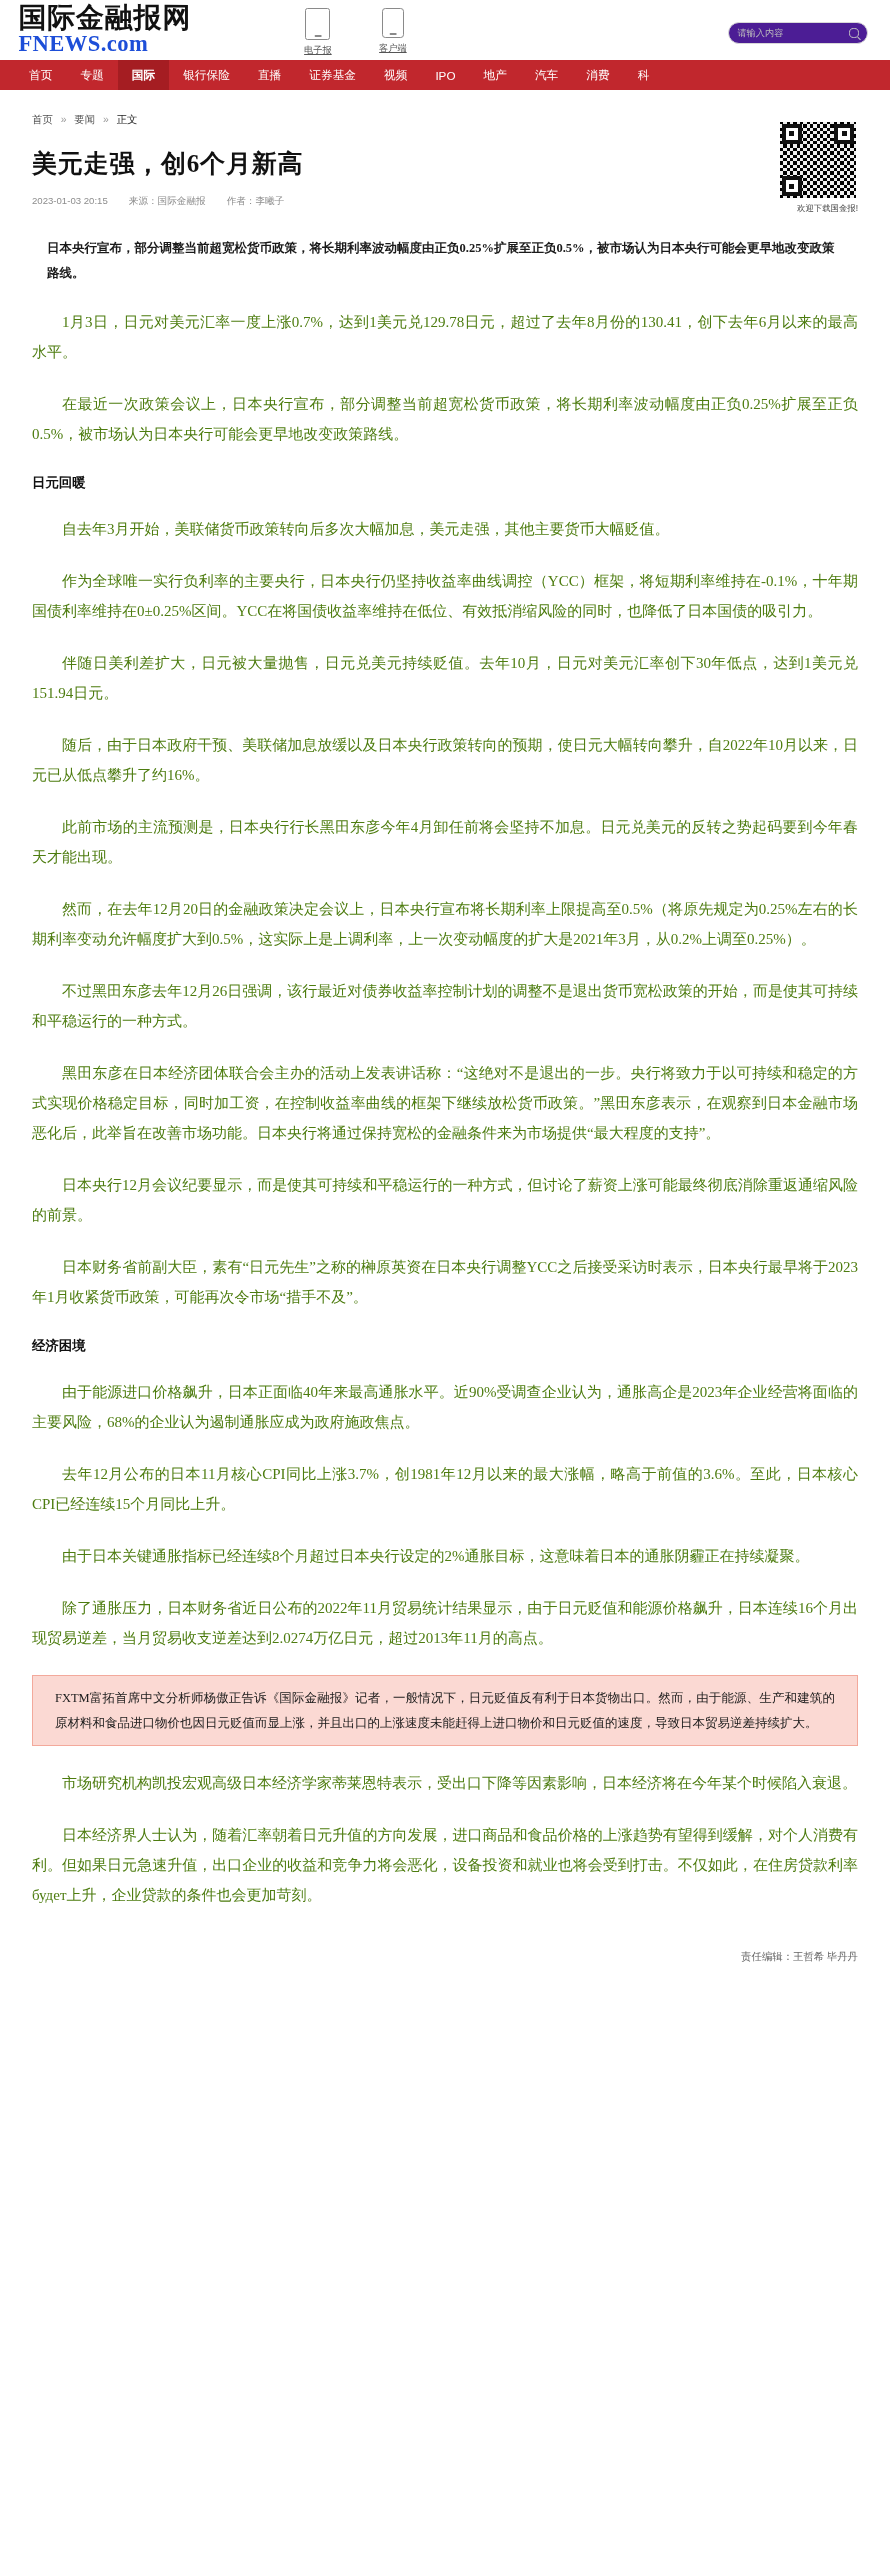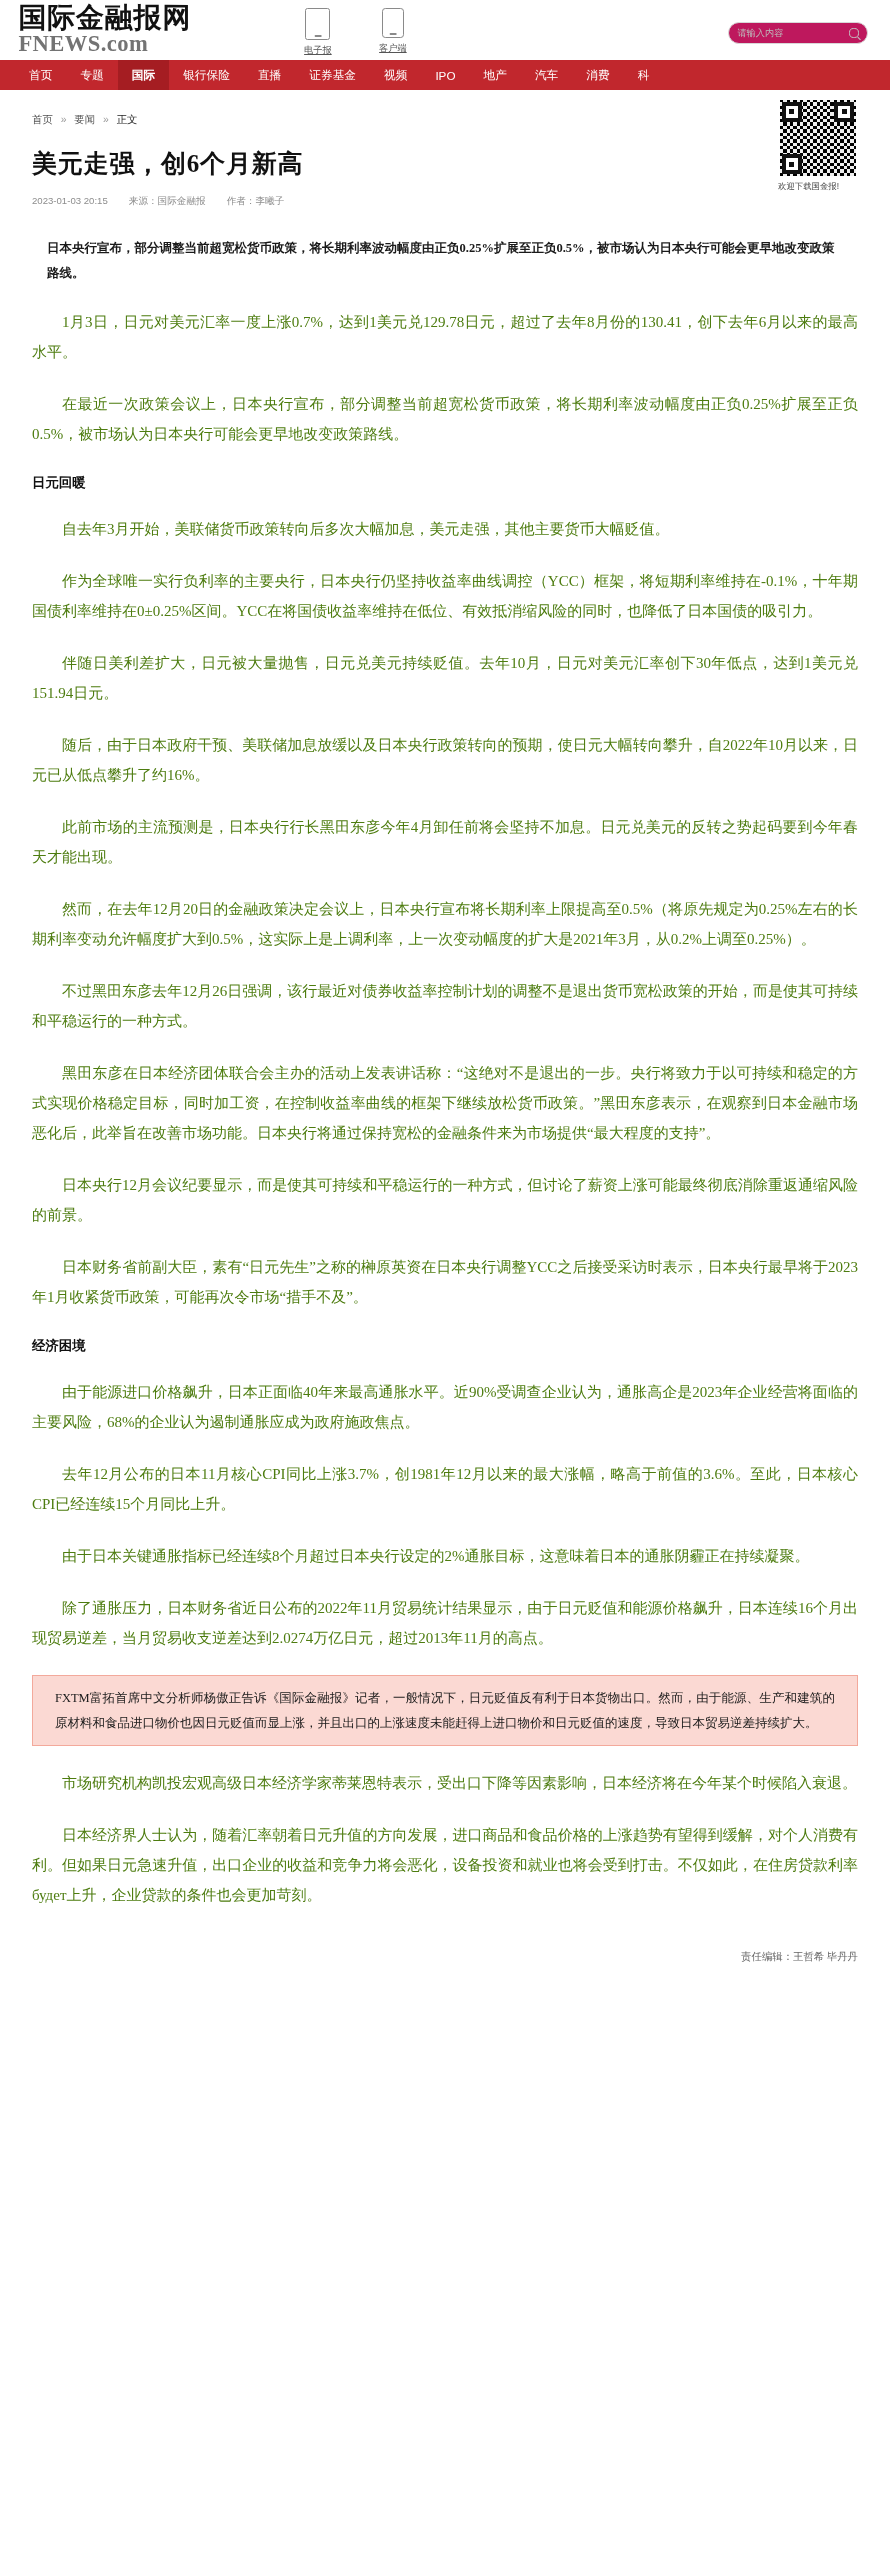--- a/index.html
+++ b/index.html
@@ -26,21 +26,21 @@
     font-size: 28px;
     font-weight: bold;
     letter-spacing: 0.8px;
     color: #111;
     line-height: 1.05;
   }
   .logo-en {
     font-family: "Liberation Serif", serif;
     font-size: 22.6px;
     font-weight: bold;
-    color: #737373;
+    color: #1d4ed8;
     line-height: 1.1;
     letter-spacing: 0.4px;
   }
   .mast-apps {
     display: flex;
     gap: 28px;
     margin-left: 25px;
     align-items: flex-start;
     padding-top: 5px;
   }
@@ -65,21 +65,21 @@
   }
   .app-label { font-size: 9.2px; color: #555; text-decoration: underline; }
   .mast-search {
     position: absolute;
     right: 22px;
     top: 22px;
     width: 140px;
     height: 22px;
     border: 0.8px solid #d8d8d8;
     border-radius: 11px;
-    background: #be185d;
+    background: #4c1d95;
     display: flex;
     align-items: center;
     padding: 0 8.4px;
     font-size: 9.2px;
     color: #bdbdbd;
   }
   .mast-search .s-ico {
     margin-left: auto;
     width: 9.2px; height: 9.2px;
     border: 1.2px solid #c5c5c5;
@@ -140,23 +140,23 @@
     font-size: 9.6px;
     color: #8d8d8d;
     margin: 15px 0 0 0;
   }
   .meta span { margin-right: 18.4px; }
 
   
   .qr-block {
     position: absolute;
     right: 32px;
-    top: 8px;
+    top: 30px;
     width: 80px;
-    text-align: left;
+    text-align: right;
   }
   .qr-img {
     width: 80px; height: 80px;
     background:
       repeating-linear-gradient(90deg, #111 0 3.3px, #fff 3.3px 6.7px),
       repeating-linear-gradient(0deg, #111 0 3.3px, #fff 3.3px 6.7px);
     background-blend-mode: difference;
     border: 2.5px solid #fff;
     position: relative;
     overflow: hidden;

